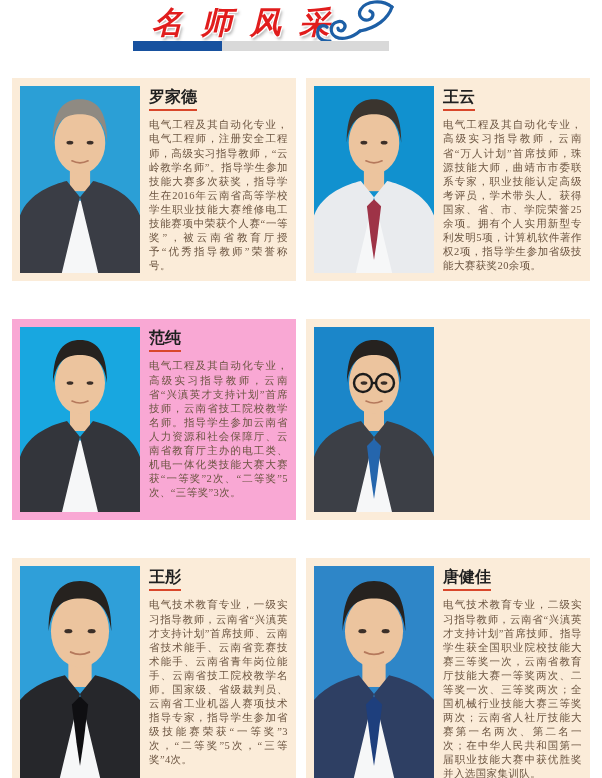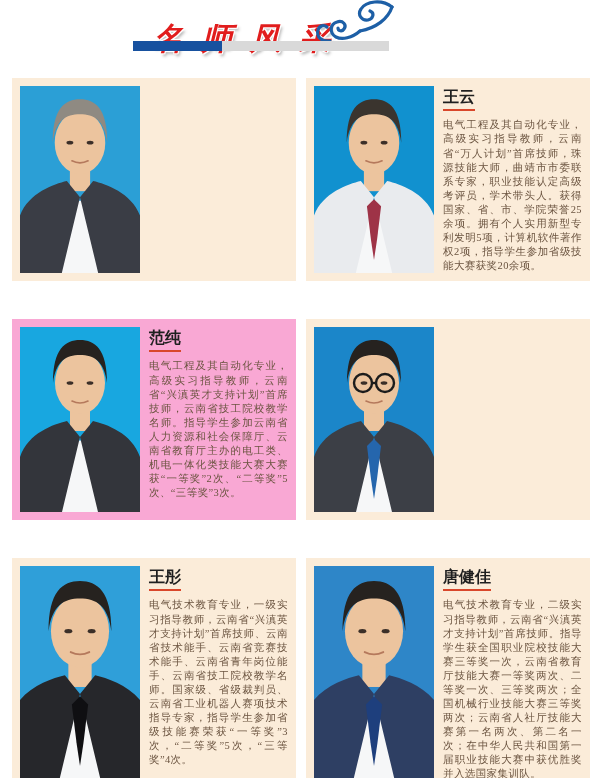--- a/index.html
+++ b/index.html
@@ -6,21 +6,21 @@
   body{
     width:602px;height:778px;background:#ffffff;
     font-family:"Liberation Sans","DejaVu Sans",sans-serif;
     overflow:hidden;
   }
   .page{position:relative;width:602px;height:778px;background:#fff;}
 
   
   .header{position:relative;height:72px;}
   .title{
-    position:absolute;left:152px;top:18px;
+    position:absolute;left:152px;top:2px;
     font-family:"DejaVu Serif","Liberation Serif",serif;
     font-style:italic;font-weight:700;font-size:31px;
     color:#e11d1d;letter-spacing:18px;white-space:nowrap;
     text-shadow:-1px -1px 0 #fff,1px -1px 0 #fff,-1px 1px 0 #fff,1px 1px 0 #fff,2px 3px 3px rgba(90,90,90,.45);
   }
   .cloud{position:absolute;left:314px;top:0px;width:80px;height:46px;}
   .hbar{position:absolute;left:133px;top:41px;width:256px;height:10px;background:#d9d9d9;}
   .hbar-blue{position:absolute;left:0;top:0;width:89px;height:10px;background:#17519f;}
 
   
@@ -93,20 +93,24 @@
           <path d="M52 74 Q60 78 68 74" fill="none" stroke="#b5795c" stroke-width="1.6" stroke-linecap="round"></path>
         </g>
 
         <g fill="none" stroke="#1c1c1c" stroke-width="2.4" opacity="0">
           <circle cx="49" cy="56" r="9"></circle>
           <circle cx="71" cy="56" r="9"></circle>
           <line x1="58" y1="56" x2="62" y2="56"></line>
         </g>
       </svg>
     </div>
+    <div class="info">
+      <h2 class="name" style="color: rgb(31, 31, 31); border-bottom-color: rgb(217, 71, 43);">罗家德</h2>
+      <p class="bio" style="color: rgb(107, 84, 64);">电气工程及其自动化专业，电气工程师，注册安全工程师，高级实习指导教师，“云岭教学名师”。指导学生参加技能大赛多次获奖，指导学生在2016年云南省高等学校学生职业技能大赛维修电工技能赛项中荣获个人赛“一等奖”，被云南省教育厅授予“优秀指导教师”荣誉称号。</p>
+    </div>
   </section>
 
   <section class="card" style="background: rgb(251, 236, 217);">
     <div class="photo">
       <svg viewBox="0 0 120 185" preserveAspectRatio="xMidYMid slice">
         <rect width="120" height="185" fill="#1191cf"></rect>
 
         <rect x="50" y="78" width="20" height="26" fill="#ecc49e"></rect>
 
         <path d="M42 96 L60 114 L78 96 L82 185 L38 185 Z" fill="#f6f7f8"></path>

